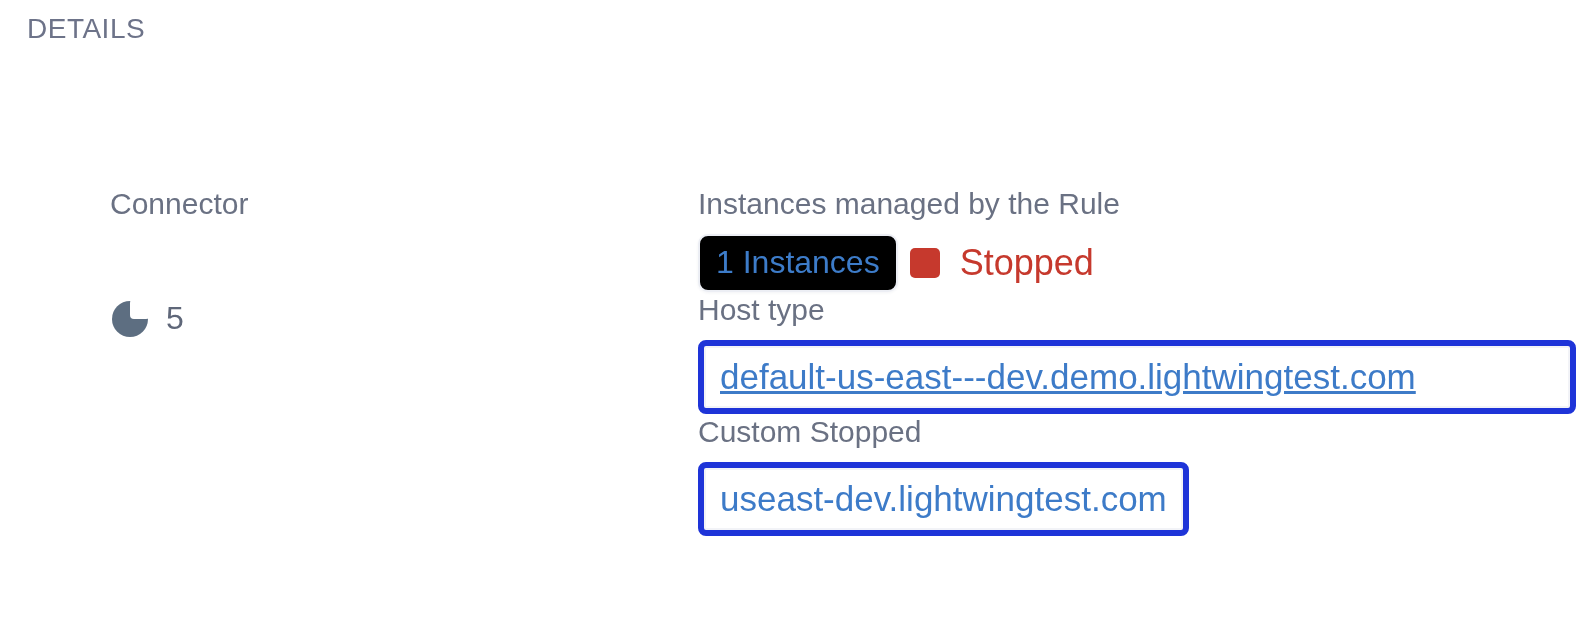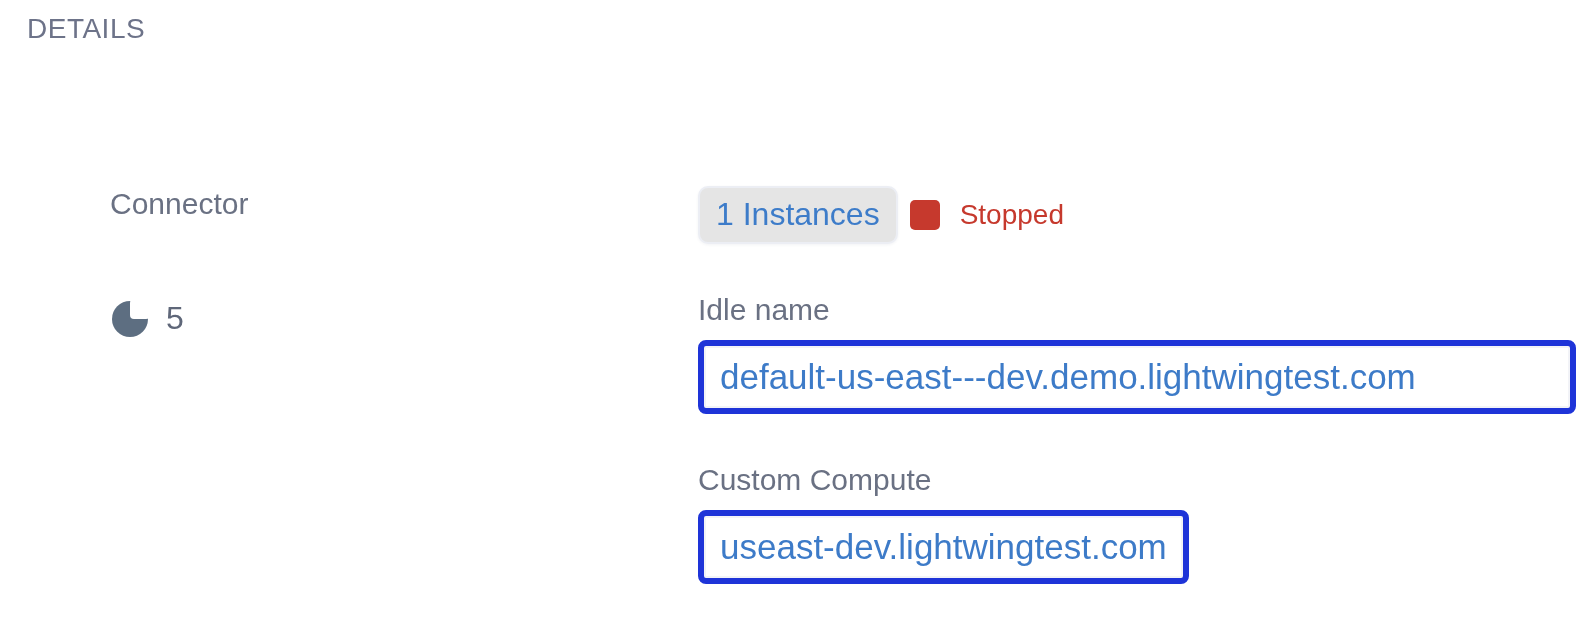--- a/index.html
+++ b/index.html
@@ -18,21 +18,20 @@
     line-height: 34px;
     font-weight: 500;
     letter-spacing: 0.5px;
     color: #6d7389;
   }
   .grid {
     margin-left: 83px;
     margin-top: 140px;
     display: grid;
     grid-template-columns: 588px 1fr;
-    row-gap: 48px;
     align-items: start;
   }
   .field-label {
     font-size: 30px;
     line-height: 36px;
     color: #6a7183;
     margin-bottom: 12px;
   }
   .value-row {
     display: flex;
@@ -45,101 +44,102 @@
     line-height: 40px;
     color: #5f6779;
   }
   .icon { display: inline-flex; flex: 0 0 auto; }
   
   .instances-pill {
     display: inline-block;
     font-size: 32px;
     line-height: 38px;
     color: #3d7cc9;
-    background: #e5e5e5;
+    background: #000000;
     border: 2px solid #eceef4;
     border-radius: 10px;
     padding: 7px 16px 9px 16px;
     box-shadow: 0 1px 3px rgba(40,50,80,0.06);
     cursor: pointer;
     text-decoration: none;
   }
   .status-square {
     width: 30px;
     height: 30px;
     border-radius: 5px;
     background: #c6392d;
     margin-left: -2px;
   }
   .status-text {
-    font-size: 28px;
+    font-size: 36px;
     line-height: 40px;
     color: #c6392d;
     margin-left: 6px;
   }
   
   .domain-box {
     display: block;
     box-sizing: border-box;
     background: #ffffff;
     border: 6px solid #1e34d8;
     border-radius: 8px;
     padding: 10px 16px;
     box-shadow: inset 0 0 0 2px #f2f3f7;
     font-size: 35px;
     line-height: 42px;
     color: #3d7bc8;
     white-space: nowrap;
     overflow: hidden;
     cursor: text;
   }
-  .domain-box.full { width: 100%; }
+  .domain-box.full { width: 100%; text-decoration: underline; }
   .domain-box.fit { width: -moz-fit-content; width: fit-content; }
   .cell { min-width: 0; }
 </style>
 </head>
 <body>
 
 <div class="page">
 
   <div class="section-title">DETAILS</div>
 
   <div class="grid">
 
     <div class="cell">
       <div class="field-label">Connector</div>
     </div>
 
     <div class="cell">
+      <div class="field-label">Instances managed by the Rule</div>
       <div class="value-row">
         <a class="instances-pill">1 Instances</a>
         <span class="status-square"></span>
         <span class="status-text">Stopped</span>
       </div>
     </div>
 
     <div class="cell">
       <div class="value-row">
         <span class="icon">
           <svg width="42" height="42" viewBox="0 0 42 42" aria-hidden="true">
             <circle cx="20" cy="22" r="18" fill="#5d6e81"></circle>
             <rect x="20" y="2" width="20" height="20" rx="4" fill="#ffffff"></rect>
           </svg>
         </span>
         <span class="value-text">5</span>
       </div>
     </div>
 
     <div class="cell">
-      <div class="field-label">Idle name</div>
+      <div class="field-label">Host type</div>
       <div class="domain-box full">default-us-east---dev.demo.lightwingtest.com</div>
     </div>
 
     <div class="cell">
     </div>
 
     <div class="cell">
-      <div class="field-label">Custom Compute</div>
+      <div class="field-label">Custom Stopped</div>
       <div class="domain-box fit">useast-dev.lightwingtest.com</div>
     </div>
 
   </div>
 </div>
 
 </body></html>

